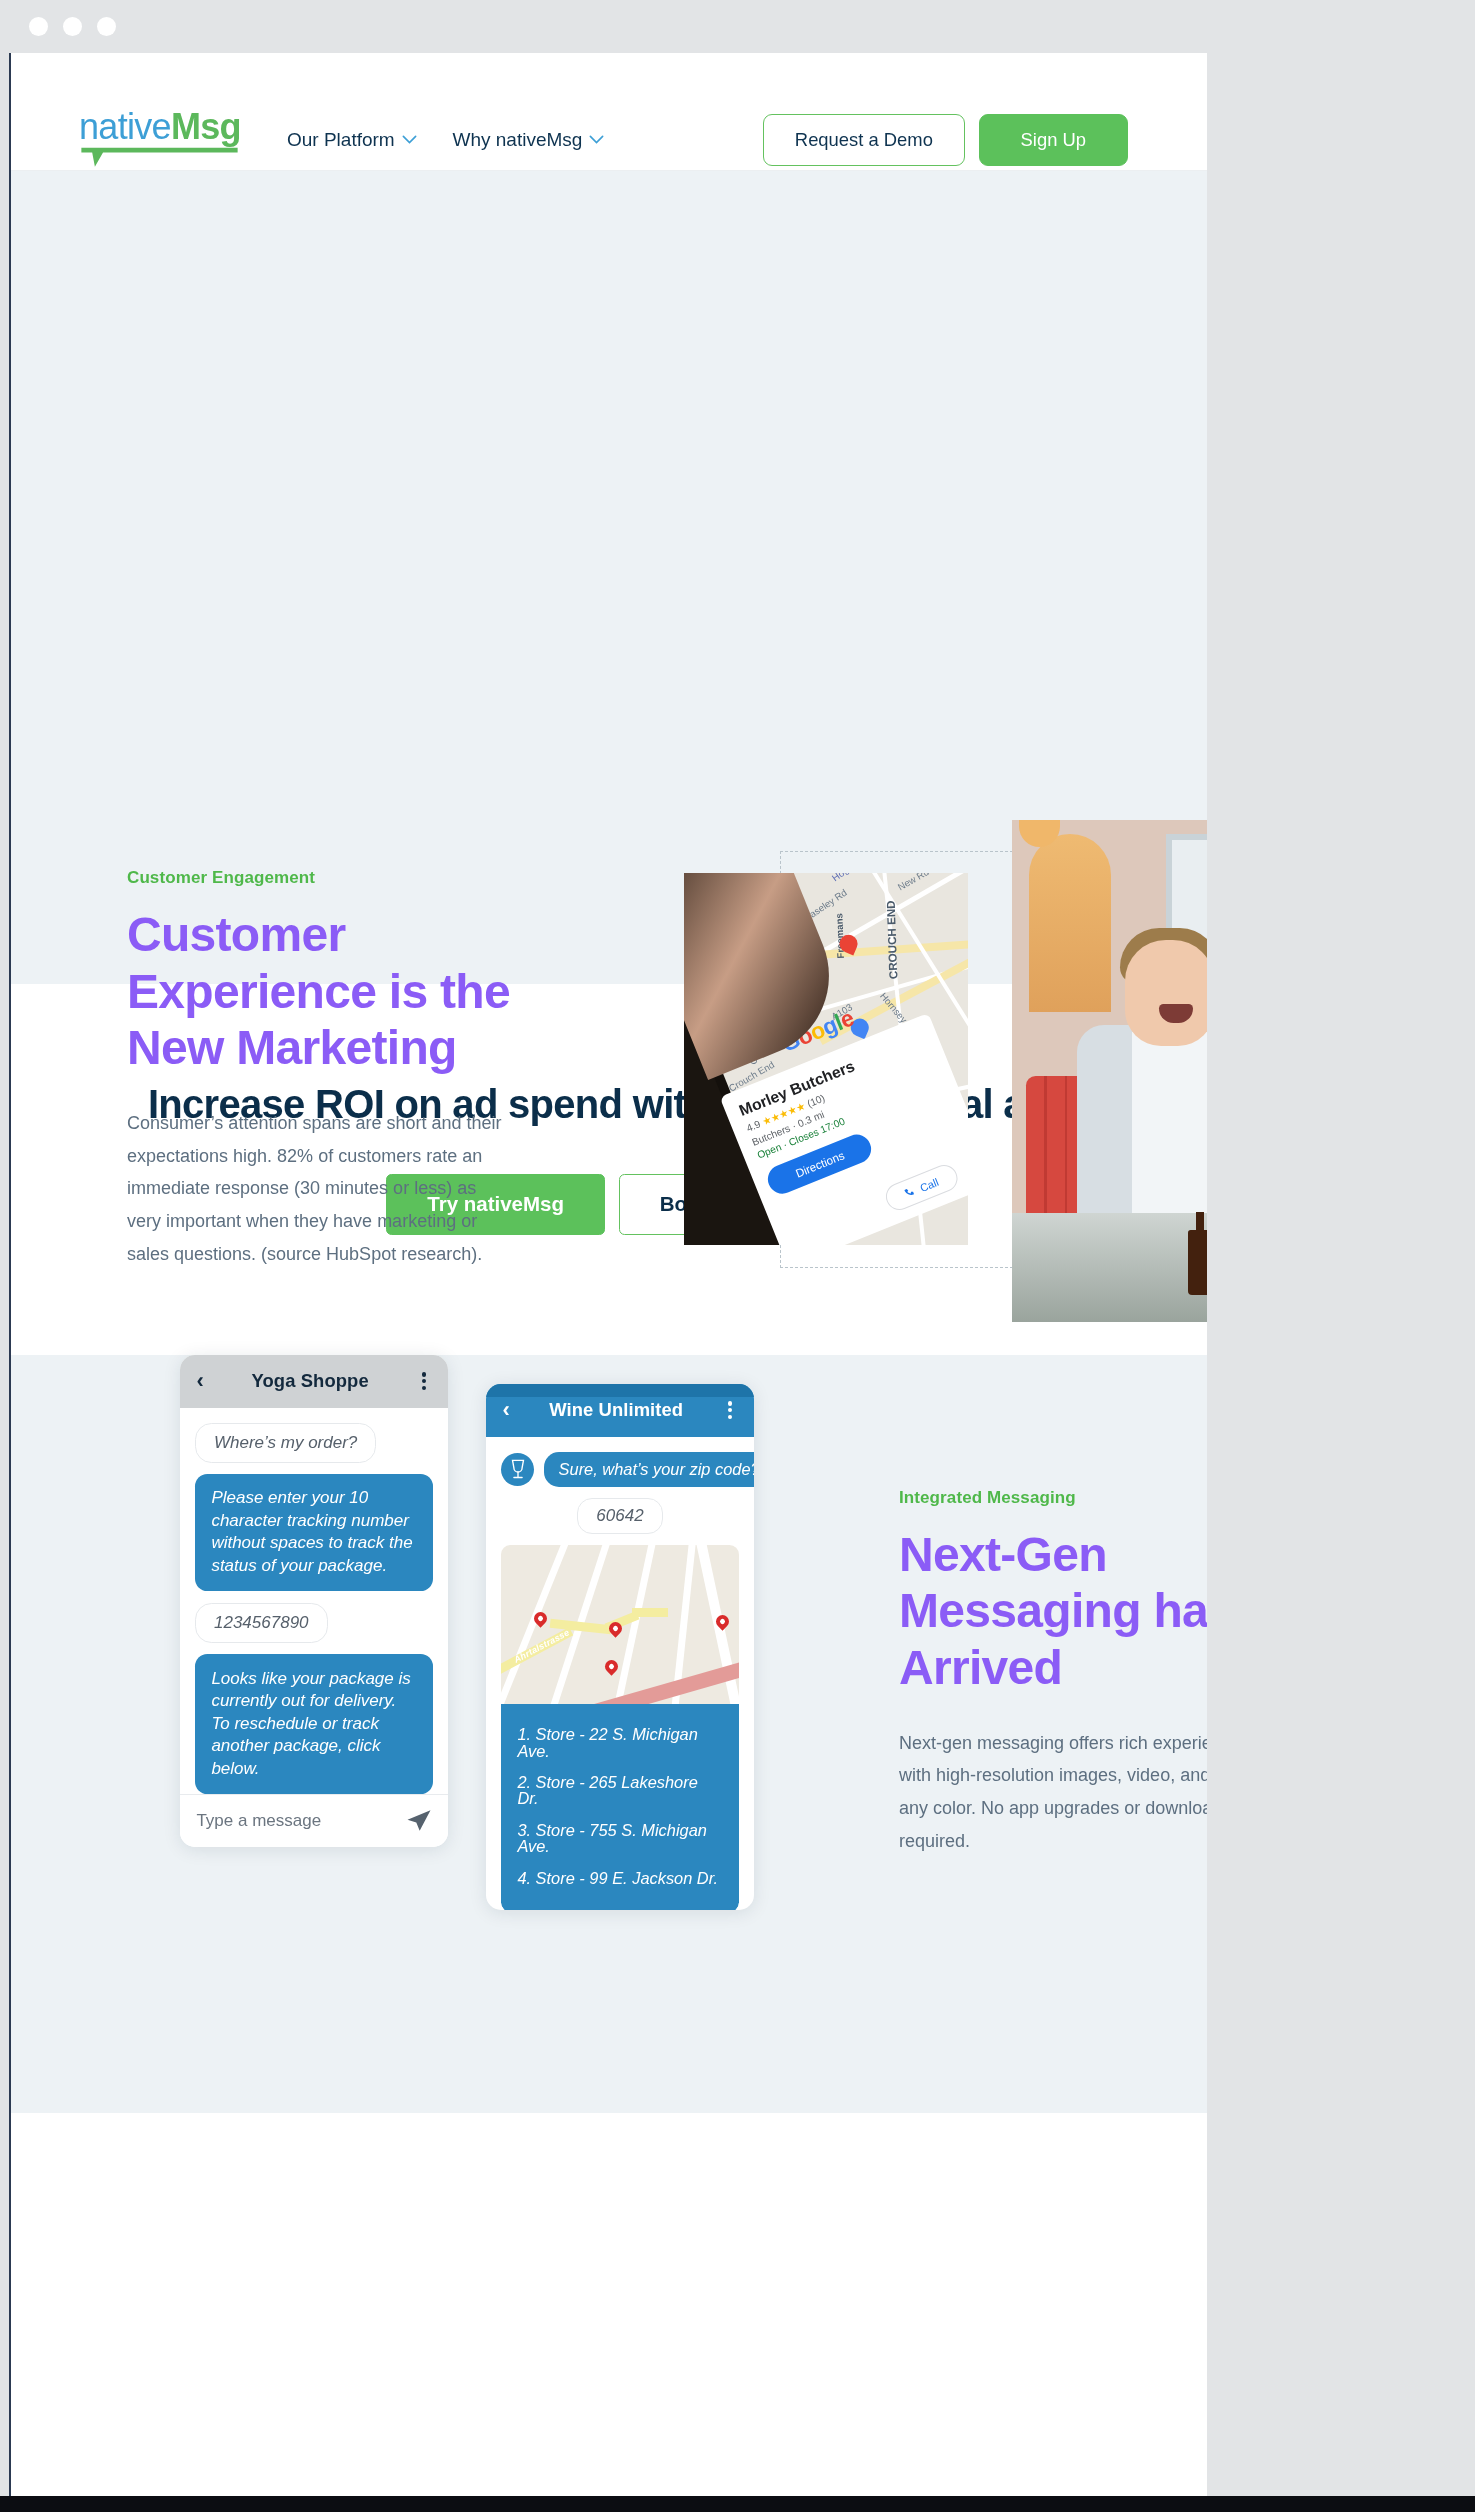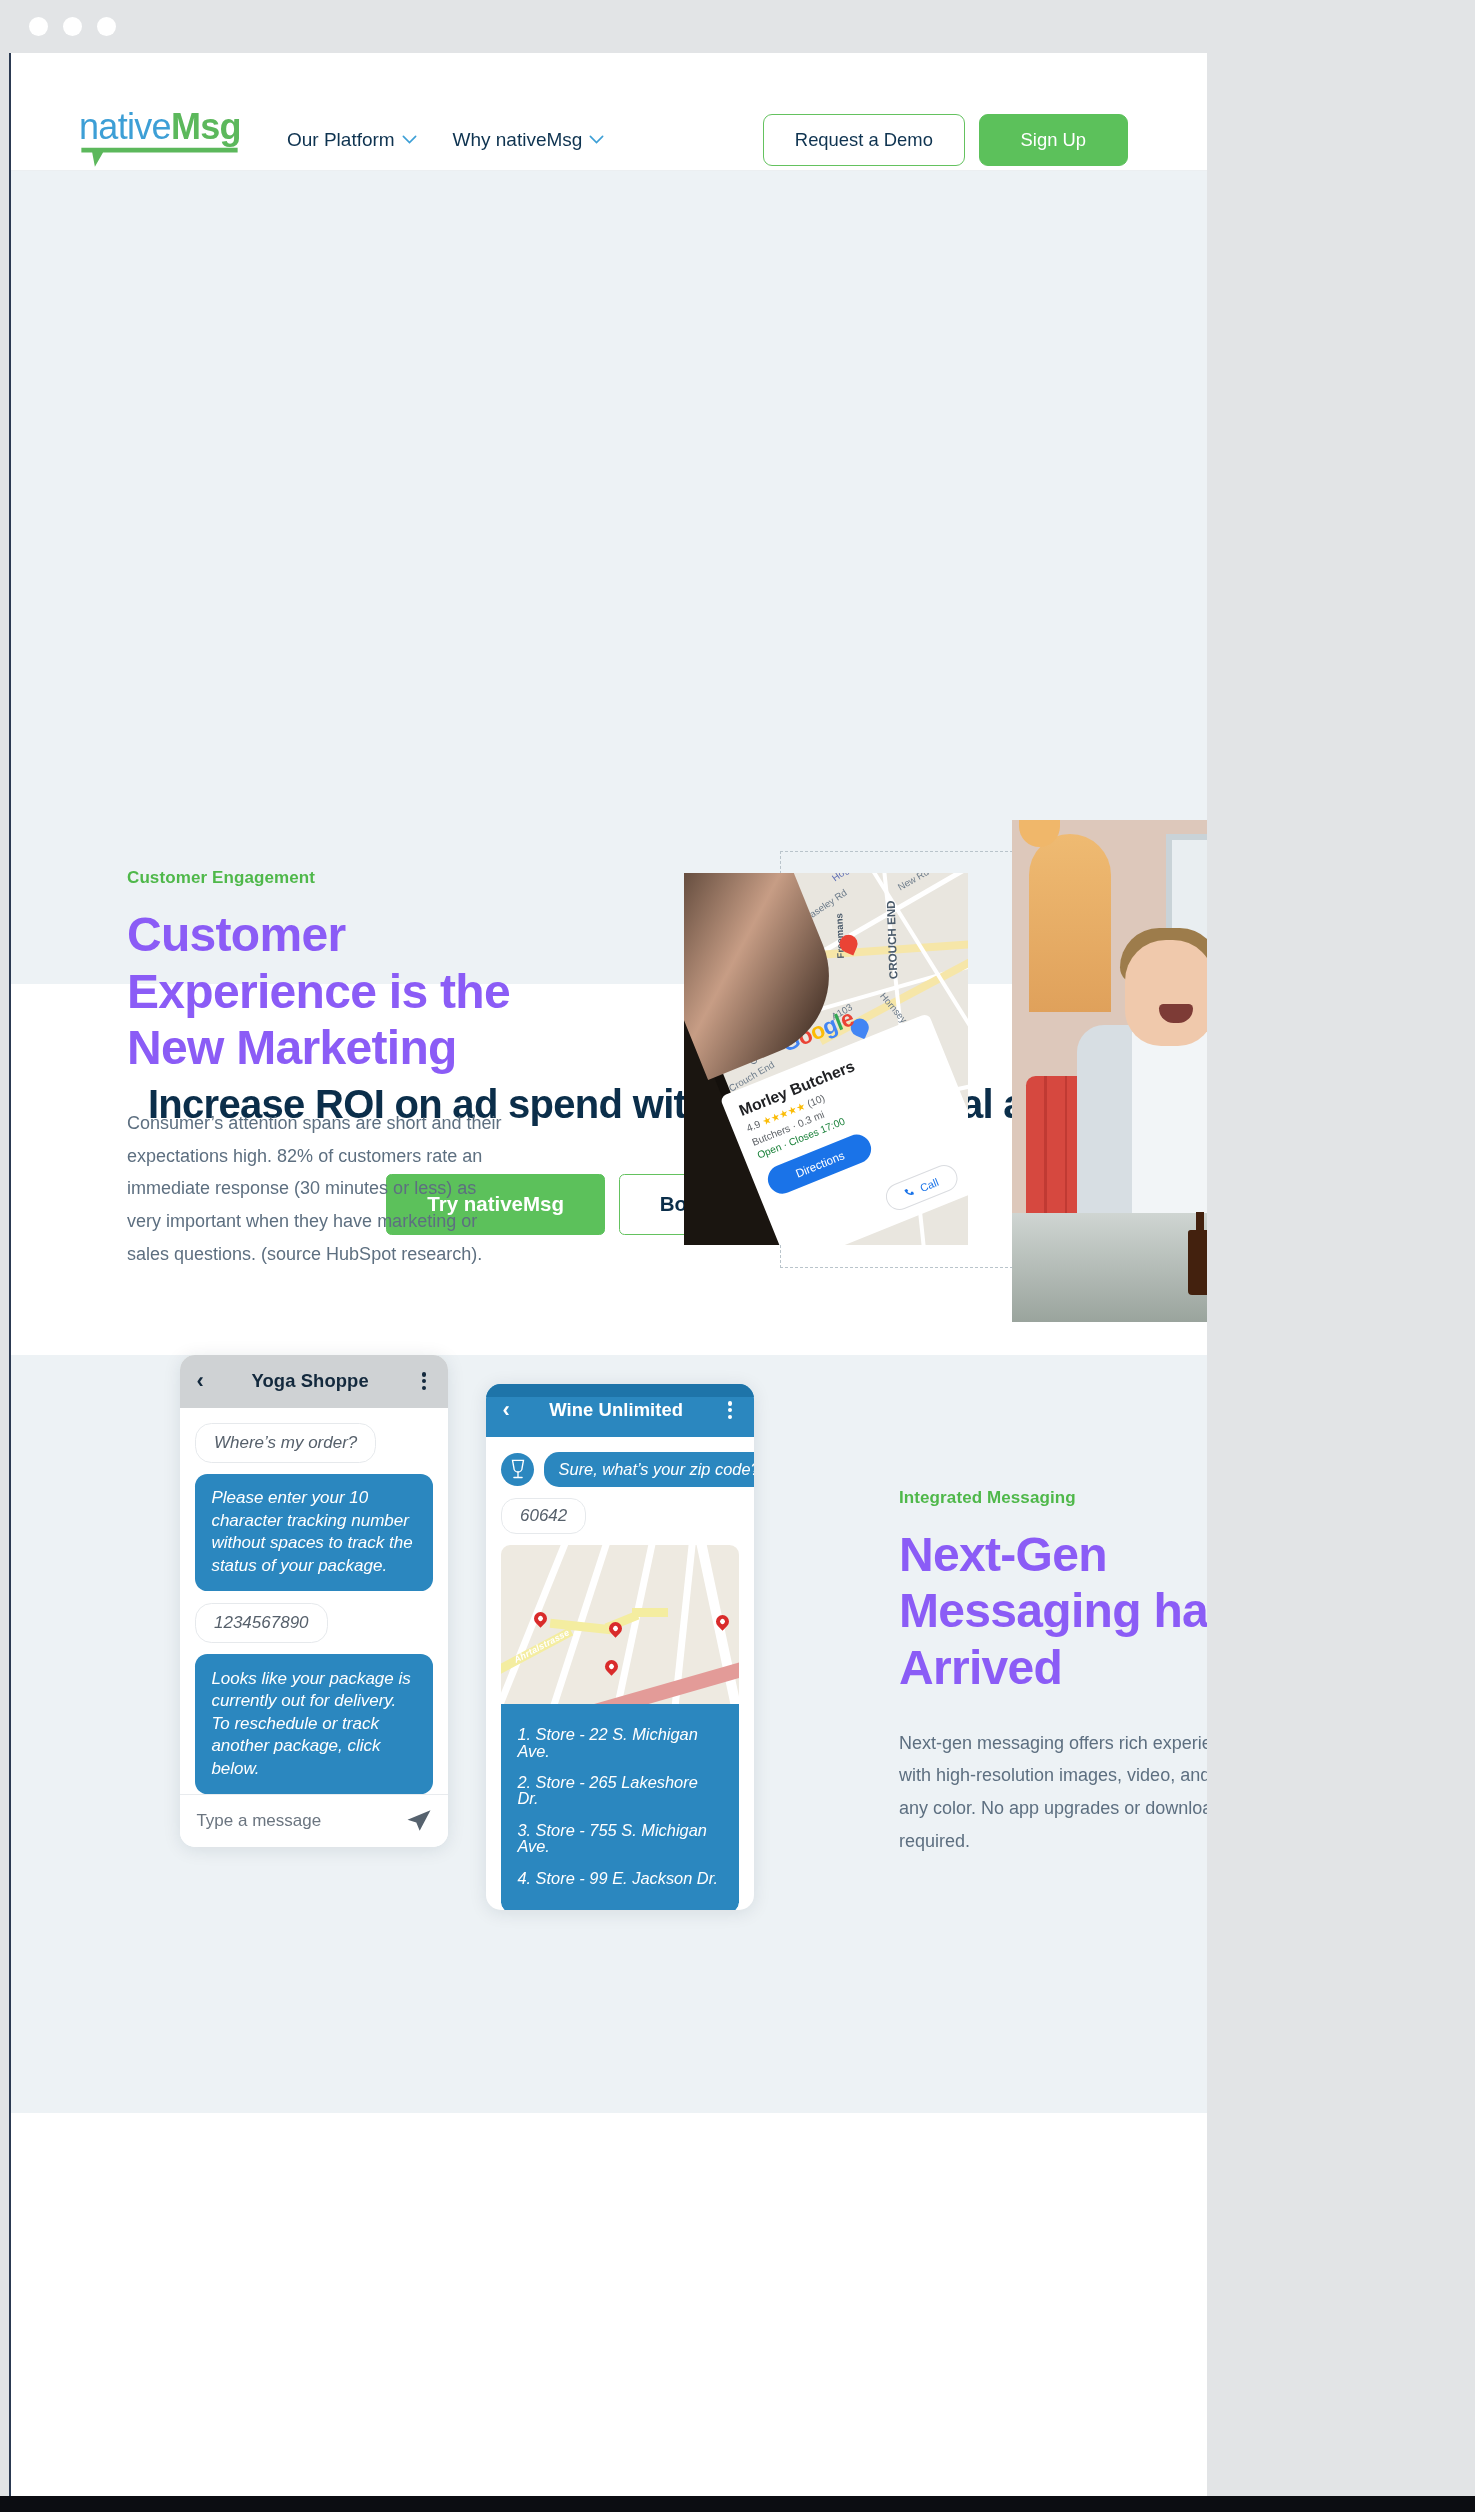--- a/index.html
+++ b/index.html
@@ -517,21 +517,21 @@
   }
   .bubble-user-right {
     display: inline-block;
     background:#fff;
     border: 1.4px solid #e6e9ec;
     border-radius: 15px;
     padding: 6.8px 18px;
     font-size: 17px;
     color: #56606b;
   }
-  .right-align { text-align: left; margin-bottom: 11px; }
+  .right-align { text-align: center; margin-bottom: 11px; }
   .map-card-wrap { border-radius: 9.6px; overflow: hidden; }
   .mini-map {
     position: relative;
     height: 159px;
     background: #eeeae1;
     overflow: hidden;
   }
   .mm-road {
     position:absolute; background:#ffffff;
   }

